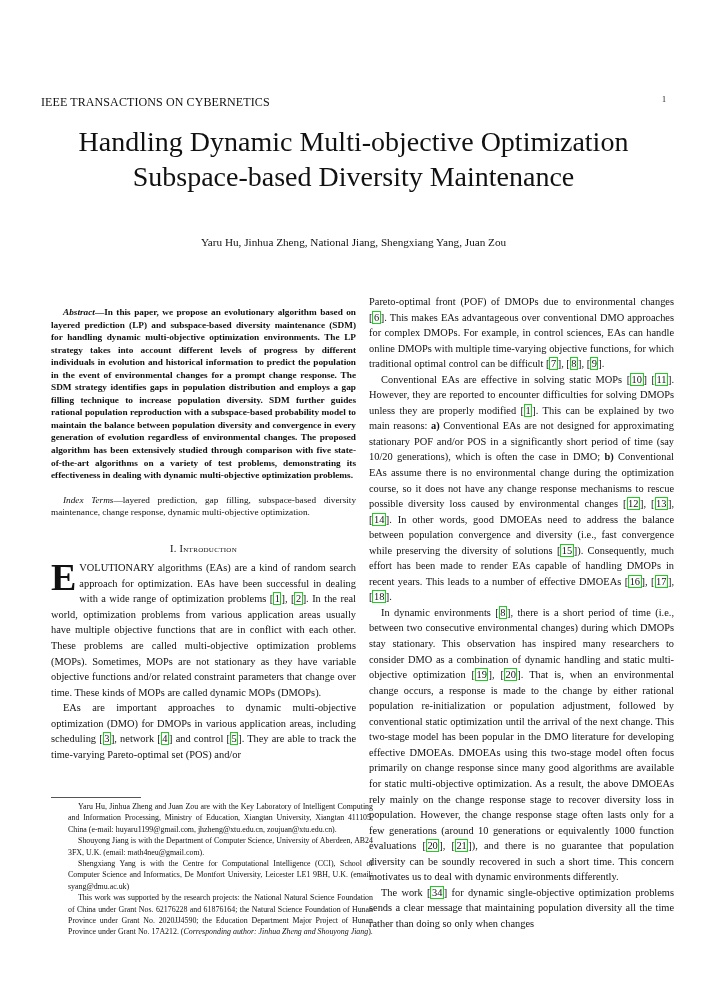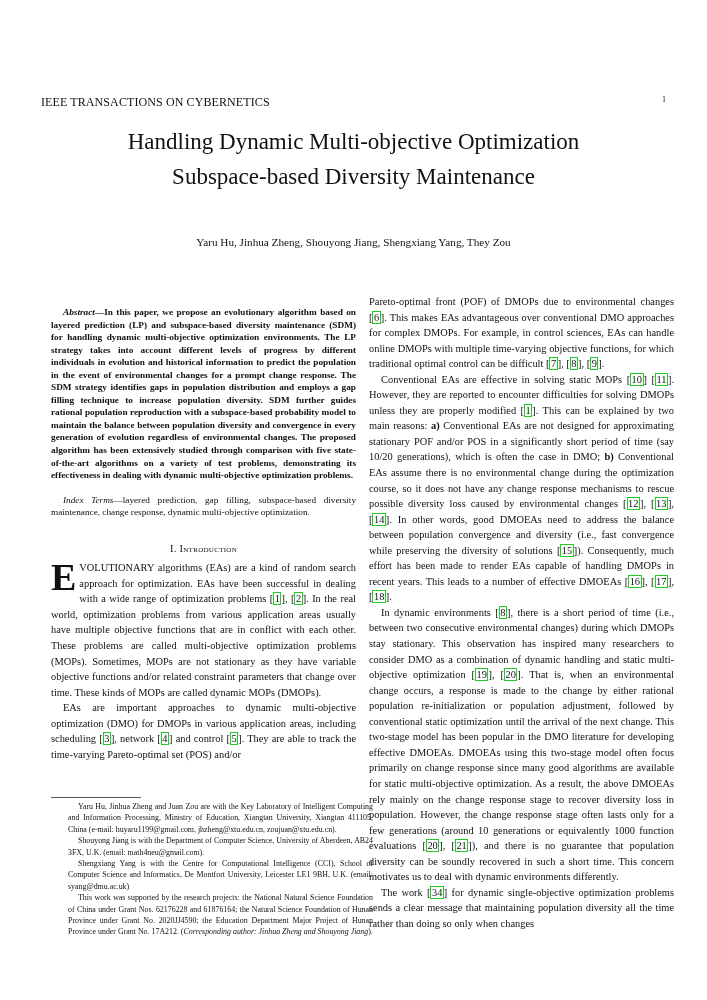--- a/index.html
+++ b/index.html
@@ -1,21 +1,21 @@
 <!DOCTYPE html>
 <html><head>
 <meta charset="utf-8">
 <style>
   html, body { margin:0; padding:0; background:#ffffff; }
   body { width:707px; height:1000px; position:relative; overflow:hidden;
          font-family:"Liberation Serif","DejaVu Serif",serif; color:#111; }
   .running-head { position:absolute; top:95px; left:41px; font-size:12px; letter-spacing:0.1px; }
   .page-num { position:absolute; top:95px; left:662px; font-size:8px; }
   .title { position:absolute; top:124px; left:40px; width:627px; text-align:center;
-           font-size:23px; line-height:35px; }
+           font-size:28px; line-height:35px; }
   .authors { position:absolute; top:236px; left:40px; width:627px; text-align:center; font-size:11.2px; }
   .col { position:absolute; width:305px; font-size:10.4px; line-height:15.55px; text-align:justify; }
   .col-left { left:51px; top:306px; }
   .col-right { left:369px; top:294px; }
   .abstract { font-weight:bold; font-size:9.25px; line-height:12.55px; text-indent:12px; margin:0; text-align:justify; }
   .abstract .lbl { font-style:italic; }
   .index-terms { font-weight:normal; font-size:9.25px; line-height:12.55px; text-indent:12px; margin:12px 0 0 0; text-align:justify; }
   .index-terms .lbl { font-style:italic; }
   .section-heading { text-align:center; font-size:10.4px; margin:22px 0 4px 0; letter-spacing:0.3px; }
   .section-heading .sc { font-variant:small-caps;text-align:right; }
@@ -33,21 +33,21 @@
 <body>
 
 <div class="running-head">IEEE TRANSACTIONS ON CYBERNETICS</div>
 <div class="page-num">1</div>
 
 <div class="title">
   <div>Handling Dynamic Multi-objective Optimization</div>
   <div>Subspace-based Diversity Maintenance</div>
 </div>
 
-<div class="authors">Yaru Hu, Jinhua Zheng, Shouyong Jiang, Shengxiang Yang, They Zou</div>
+<div class="authors">Yaru Hu, Jinhua Zheng, National Jiang, Shengxiang Yang, Juan Zou</div>
 
 <div class="col col-left">
   <p class="abstract"><span class="lbl">Abstract</span><span>—In this paper, we propose an evolutionary algorithm based on layered prediction (LP) and subspace-based diversity maintenance (SDM) for handling dynamic multi-objective optimization environments. The LP strategy takes into account different levels of progress by different individuals in evolution and historical information to predict the population in the event of environmental changes for a prompt change response. The SDM strategy identifies gaps in population distribution and employs a gap filling technique to increase population diversity. SDM further guides rational population reproduction with a subspace-based probability model to maintain the balance between population diversity and convergence in every generation of evolution regardless of environmental changes. The proposed algorithm has been extensively studied through comparison with five state-of-the-art algorithms on a variety of test problems, demonstrating its effectiveness in dealing with dynamic multi-objective optimization problems.</span></p>
 
   <p class="index-terms"><span class="lbl">Index Terms</span><span>—layered prediction, gap filling, subspace-based diversity maintenance, change response, dynamic multi-objective optimization.</span></p>
 
   <div class="section-heading"><span>I.</span> <span class="sc">Introduction</span></div>
 
   <p class="para first"><span class="dropcap">E</span><span>VOLUTIONARY algorithms (EAs) are a kind of random search approach for optimization. EAs have been successful in dealing with a wide range of optimization problems </span>[<span class="cite">1</span>]<span>, </span>[<span class="cite">2</span>]<span>. In the real world, optimization problems from various application areas usually have multiple objective functions that are in conflict with each other. These problems are called multi-objective optimization problems (MOPs). Sometimes, MOPs are not stationary as they have variable objective functions and/or related constraint parameters that change over time. These kinds of MOPs are called dynamic MOPs (DMOPs).</span></p>
 

